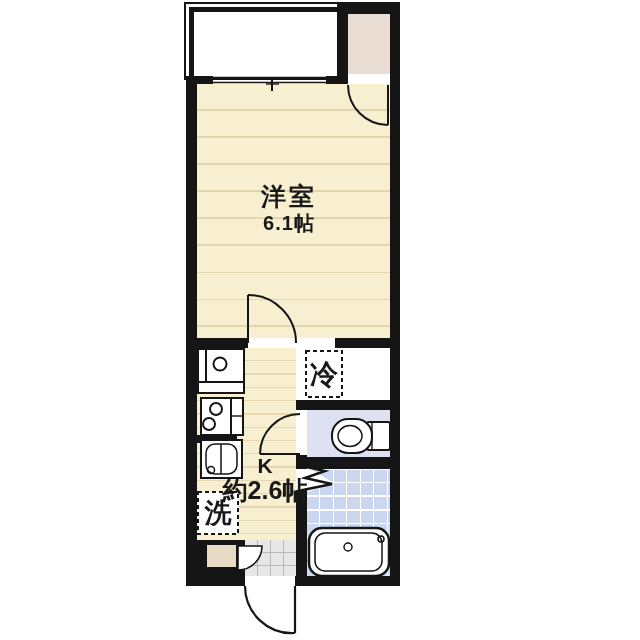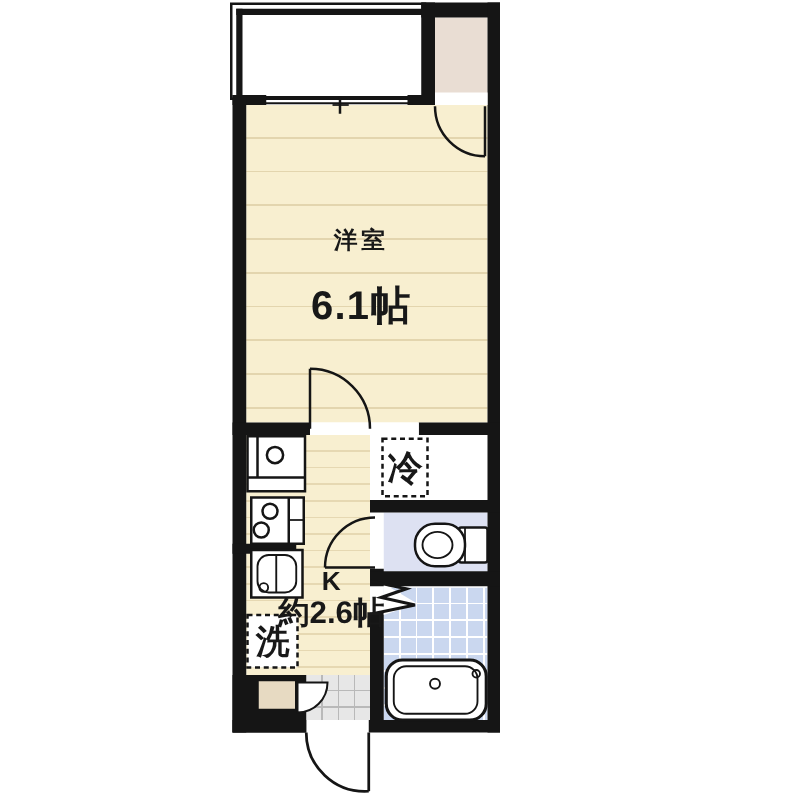--- a/index.html
+++ b/index.html
@@ -31,22 +31,22 @@
     background-image:
       repeating-linear-gradient(to right,transparent 0 12px,#b9b9b9 12px 13px),
       repeating-linear-gradient(to bottom,transparent 0 12px,#b9b9b9 12px 13px);
   }
   .closet-fill{position:absolute;background:#e9ddd3;}
   
   .balcony-outer{position:absolute;left:184px;top:2px;width:153px;height:74px;border:2px solid #151515;background:#fff;}
   .balcony-inner{position:absolute;left:3px;top:3px;right:0;bottom:0;border-top:5px solid #151515;border-left:5px solid #151515;background:#fff;}
   
   .lbl{position:absolute;text-align:center;line-height:1.1;font-weight:600;color:#181818;}
-  .lbl-room-name{left:239px;top:183px;width:100px;font-size:19px;letter-spacing:3px;}
-  .lbl-room-size{left:239px;top:212px;width:100px;font-size:32px;letter-spacing:1px;margin-top:15px;}
+  .lbl-room-name{left:239px;top:183px;width:100px;font-size:25px;letter-spacing:3px;}
+  .lbl-room-size{left:239px;top:212px;width:100px;font-size:20px;letter-spacing:1px;}
   .lbl-k{left:235px;top:454px;width:60px;font-size:21px;}
   .lbl-k-size{left:212px;top:477px;width:106px;font-size:25px;}
   .lbl-fridge{left:306px;top:352px;width:36px;height:46px;font-size:28px;line-height:46px;}
   .lbl-washer{left:198px;top:492px;width:40px;height:42px;font-size:27px;line-height:42px;}
   svg{position:absolute;left:0;top:0;}
 </style>
 </head>
 <body>
 
 <div id="canvas">

